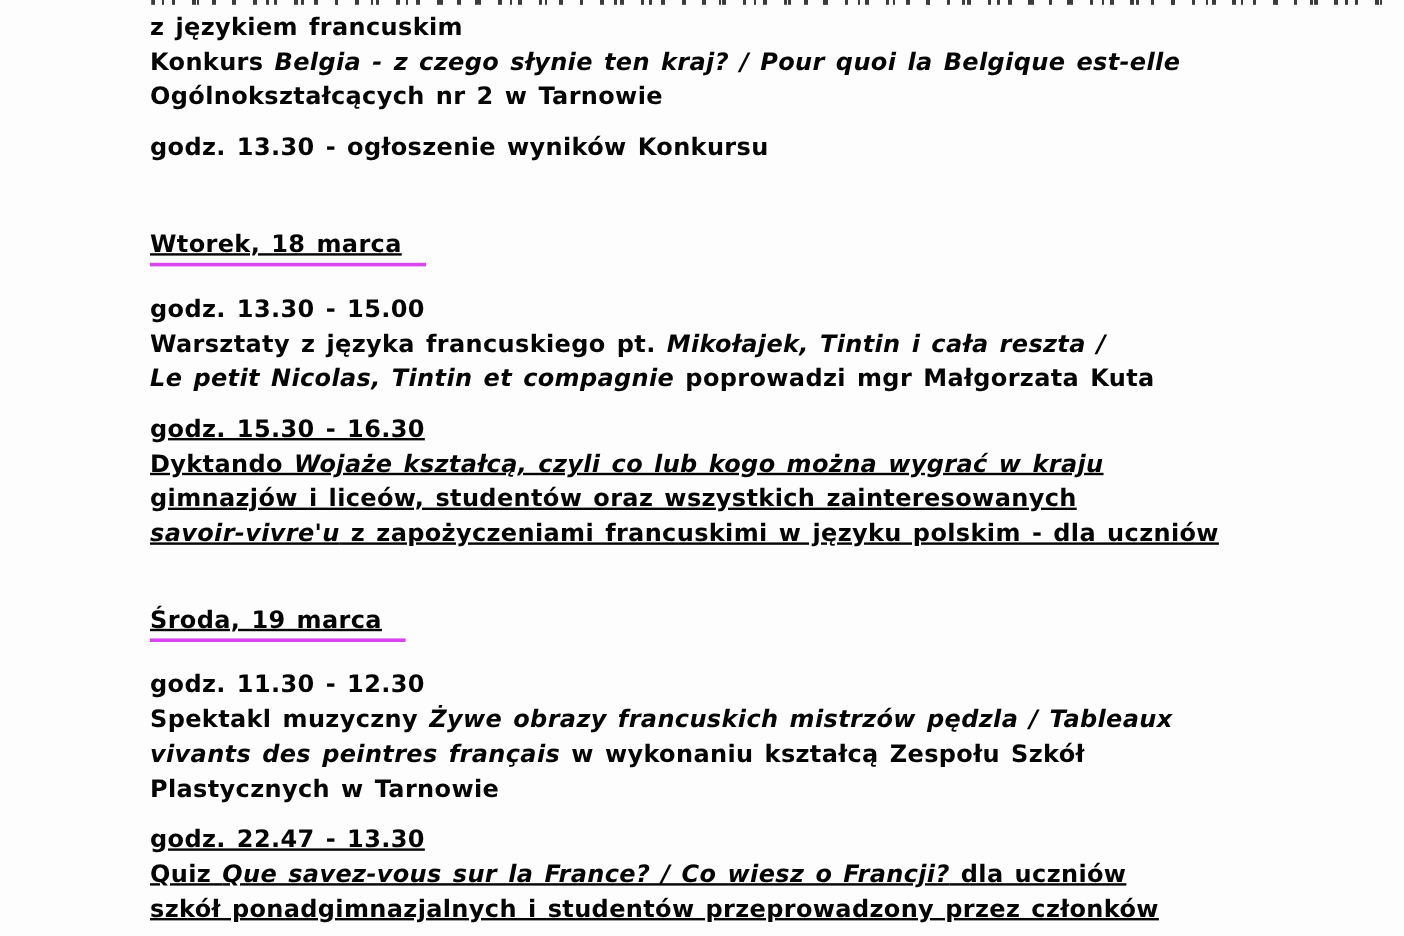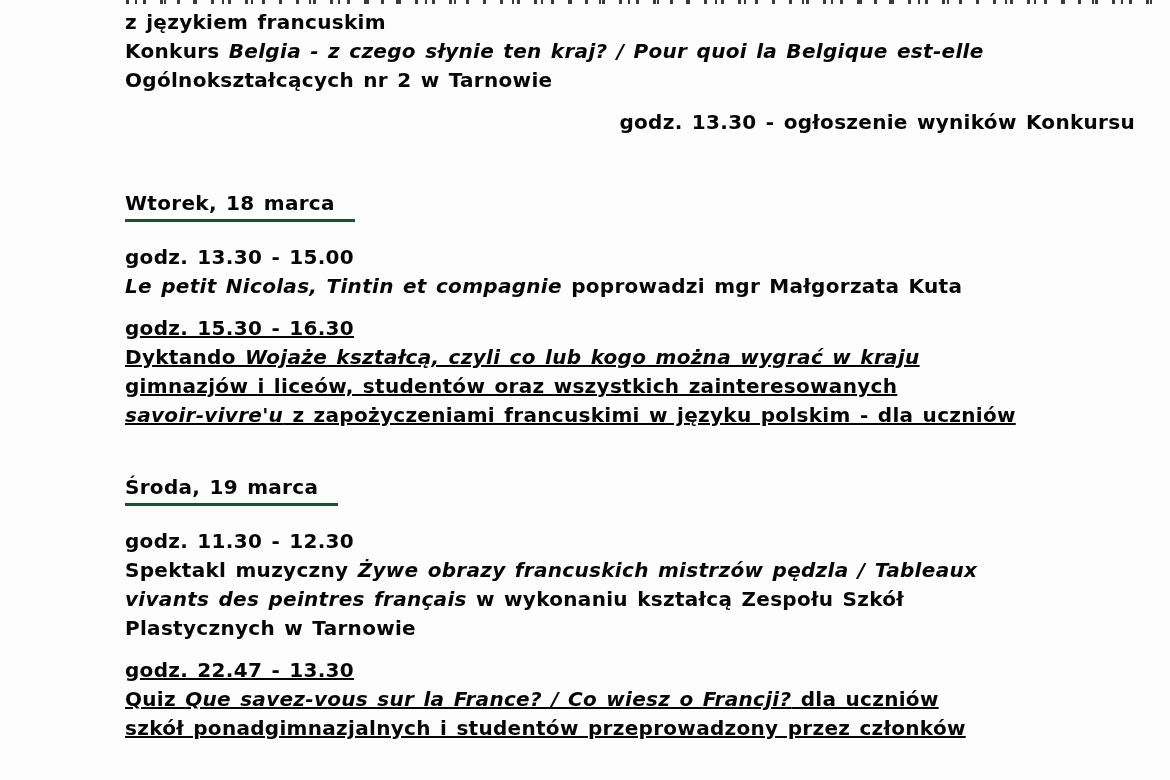--- a/index.html
+++ b/index.html
@@ -41,25 +41,26 @@
   .content {
     position: absolute;
     left: 125px;
     top: 8px;
     width: 1010px;
   }
   .line { white-space: pre-wrap; }
   .it { font-style: italic; }
   .heading {
     display: inline-block;
-    border-bottom: 3px solid #14532d;
+    border-bottom: 3px solid #d946ef;
     padding-right: 20px;
     padding-bottom: 1px;
+    text-decoration: underline;
   }
-  .m-results { margin-top: 13px; text-align: right; }
+  .m-results { margin-top: 13px; }
   .m-day1    { margin-top: 52px; }
   .m-event1  { margin-top: 21px; }
   .m-event2  { margin-top: 13px; text-decoration: underline; }
   .m-day2    { margin-top: 43px; }
 </style>
 </head>
 <body>
 
 <div class="page">
 
@@ -74,20 +75,21 @@
     </div>
 
     <div class="line m-results">godz. 13.30 - ogłoszenie wyników Konkursu</div>
 
     <div class="m-day1">
       <span class="heading">Wtorek, 18 marca</span>
     </div>
 
     <div class="block m-event1">
       <div class="line">godz. 13.30 - 15.00</div>
+      <div class="line"><span>Warsztaty z języka francuskiego pt. </span><span class="it">Mikołajek, Tintin i cała reszta /</span></div>
       <div class="line"><span class="it">Le petit Nicolas, Tintin et compagnie</span><span> poprowadzi mgr Małgorzata Kuta</span></div>
     </div>
 
     <div class="block m-event2">
       <div class="line">godz. 15.30 - 16.30</div>
       <div class="line"><span>Dyktando </span><span class="it">Wojaże kształcą, czyli co lub kogo można wygrać w kraju</span></div>
       <div class="line">gimnazjów i liceów, studentów oraz wszystkich zainteresowanych</div>
       <div class="line"><span class="it">savoir-vivre'u</span><span> z zapożyczeniami francuskimi w języku polskim - dla uczniów</span></div>
     </div>
 

